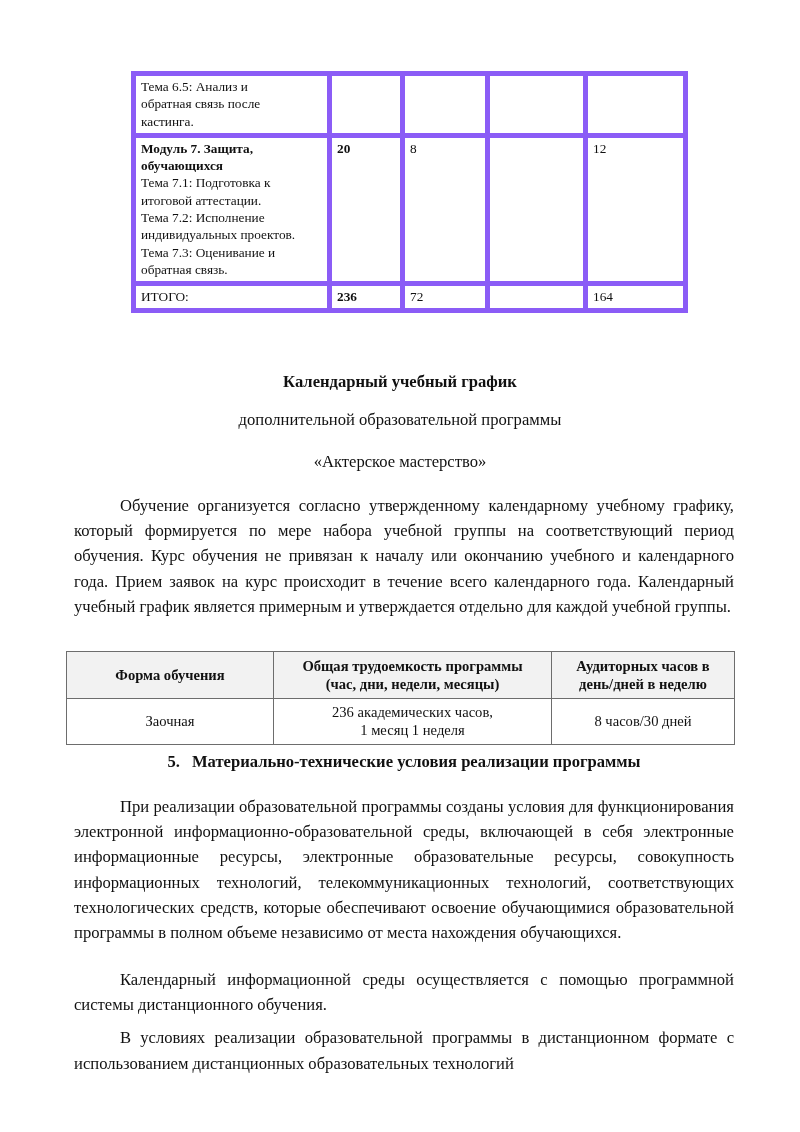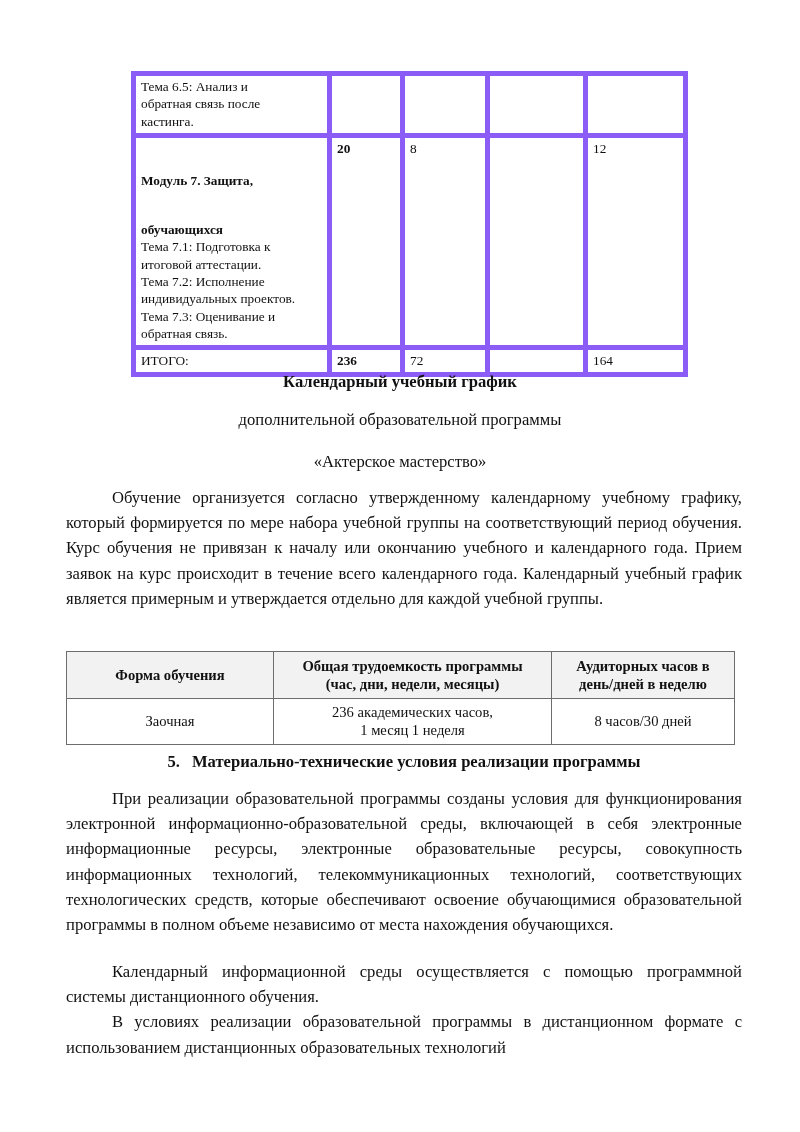--- a/index.html
+++ b/index.html
@@ -43,21 +43,21 @@
     padding: 2px 5px 3px 5px;
     word-wrap: break-word;
   }
   .col-name  { width: 196px; }
   .col-total { width: 73px;  }
   .col-theory{ width: 85px;  }
   .col-pract { width: 98px;  }
   .col-ind   { width: 100px; }
   td.b, .b { font-weight: bold; }
   .cell-lines div { white-space: normal; }
-  .module-head { font-weight: bold; margin-top: 32px; }
+  .module-head { font-weight: bold; }
 
   
   .centered-block {
     position: absolute;
     left: 66px;
     width: 668px;
     text-align: center;
   }
   .h-title {
     top: 372px;
@@ -78,21 +78,21 @@
   .body-text {
     position: absolute;
     left: 66px;
     width: 676px;
     font-size: 16.6px;
     line-height: 1.52;
     text-align: justify;
     text-justify: inter-word;
   }
   .body-text p {
-    margin: 0;
+    margin: 8px;
     text-indent: 46px;
   }
   .para-1 { top: 485px; }
   .para-2 { top: 786px; }
   .para-3 { top: 959px; }
 
   
   .section-heading {
     position: absolute;
     left: 66px;

